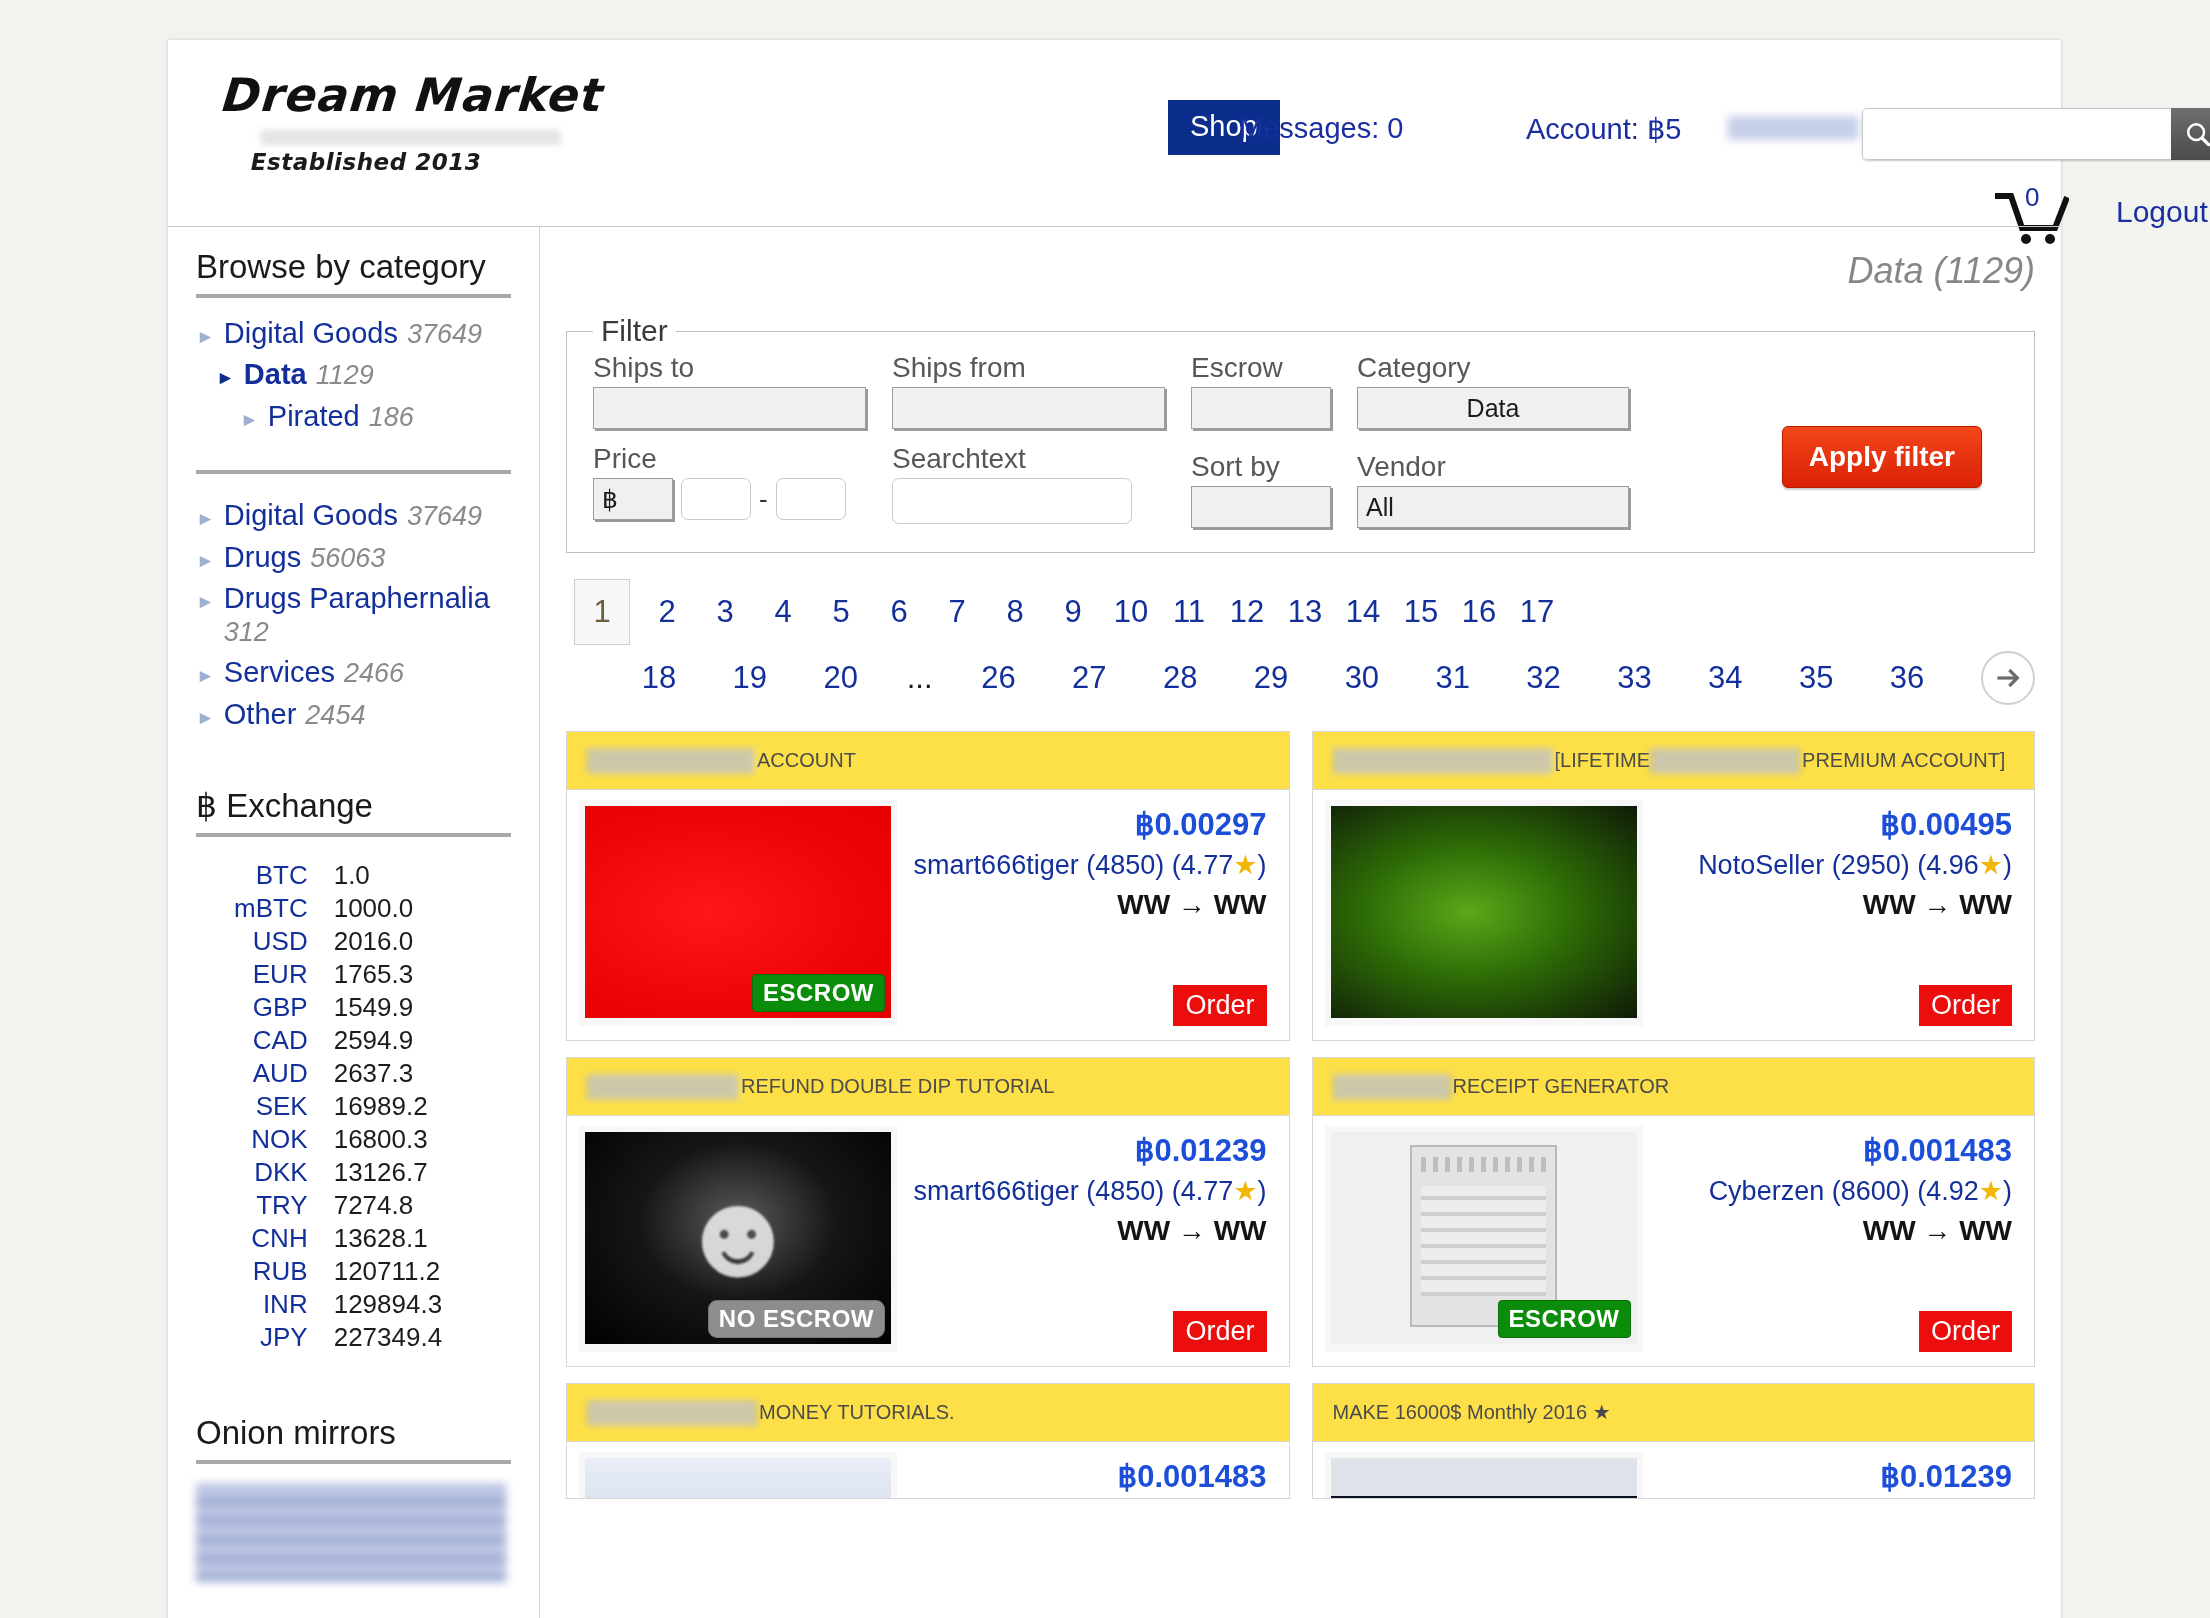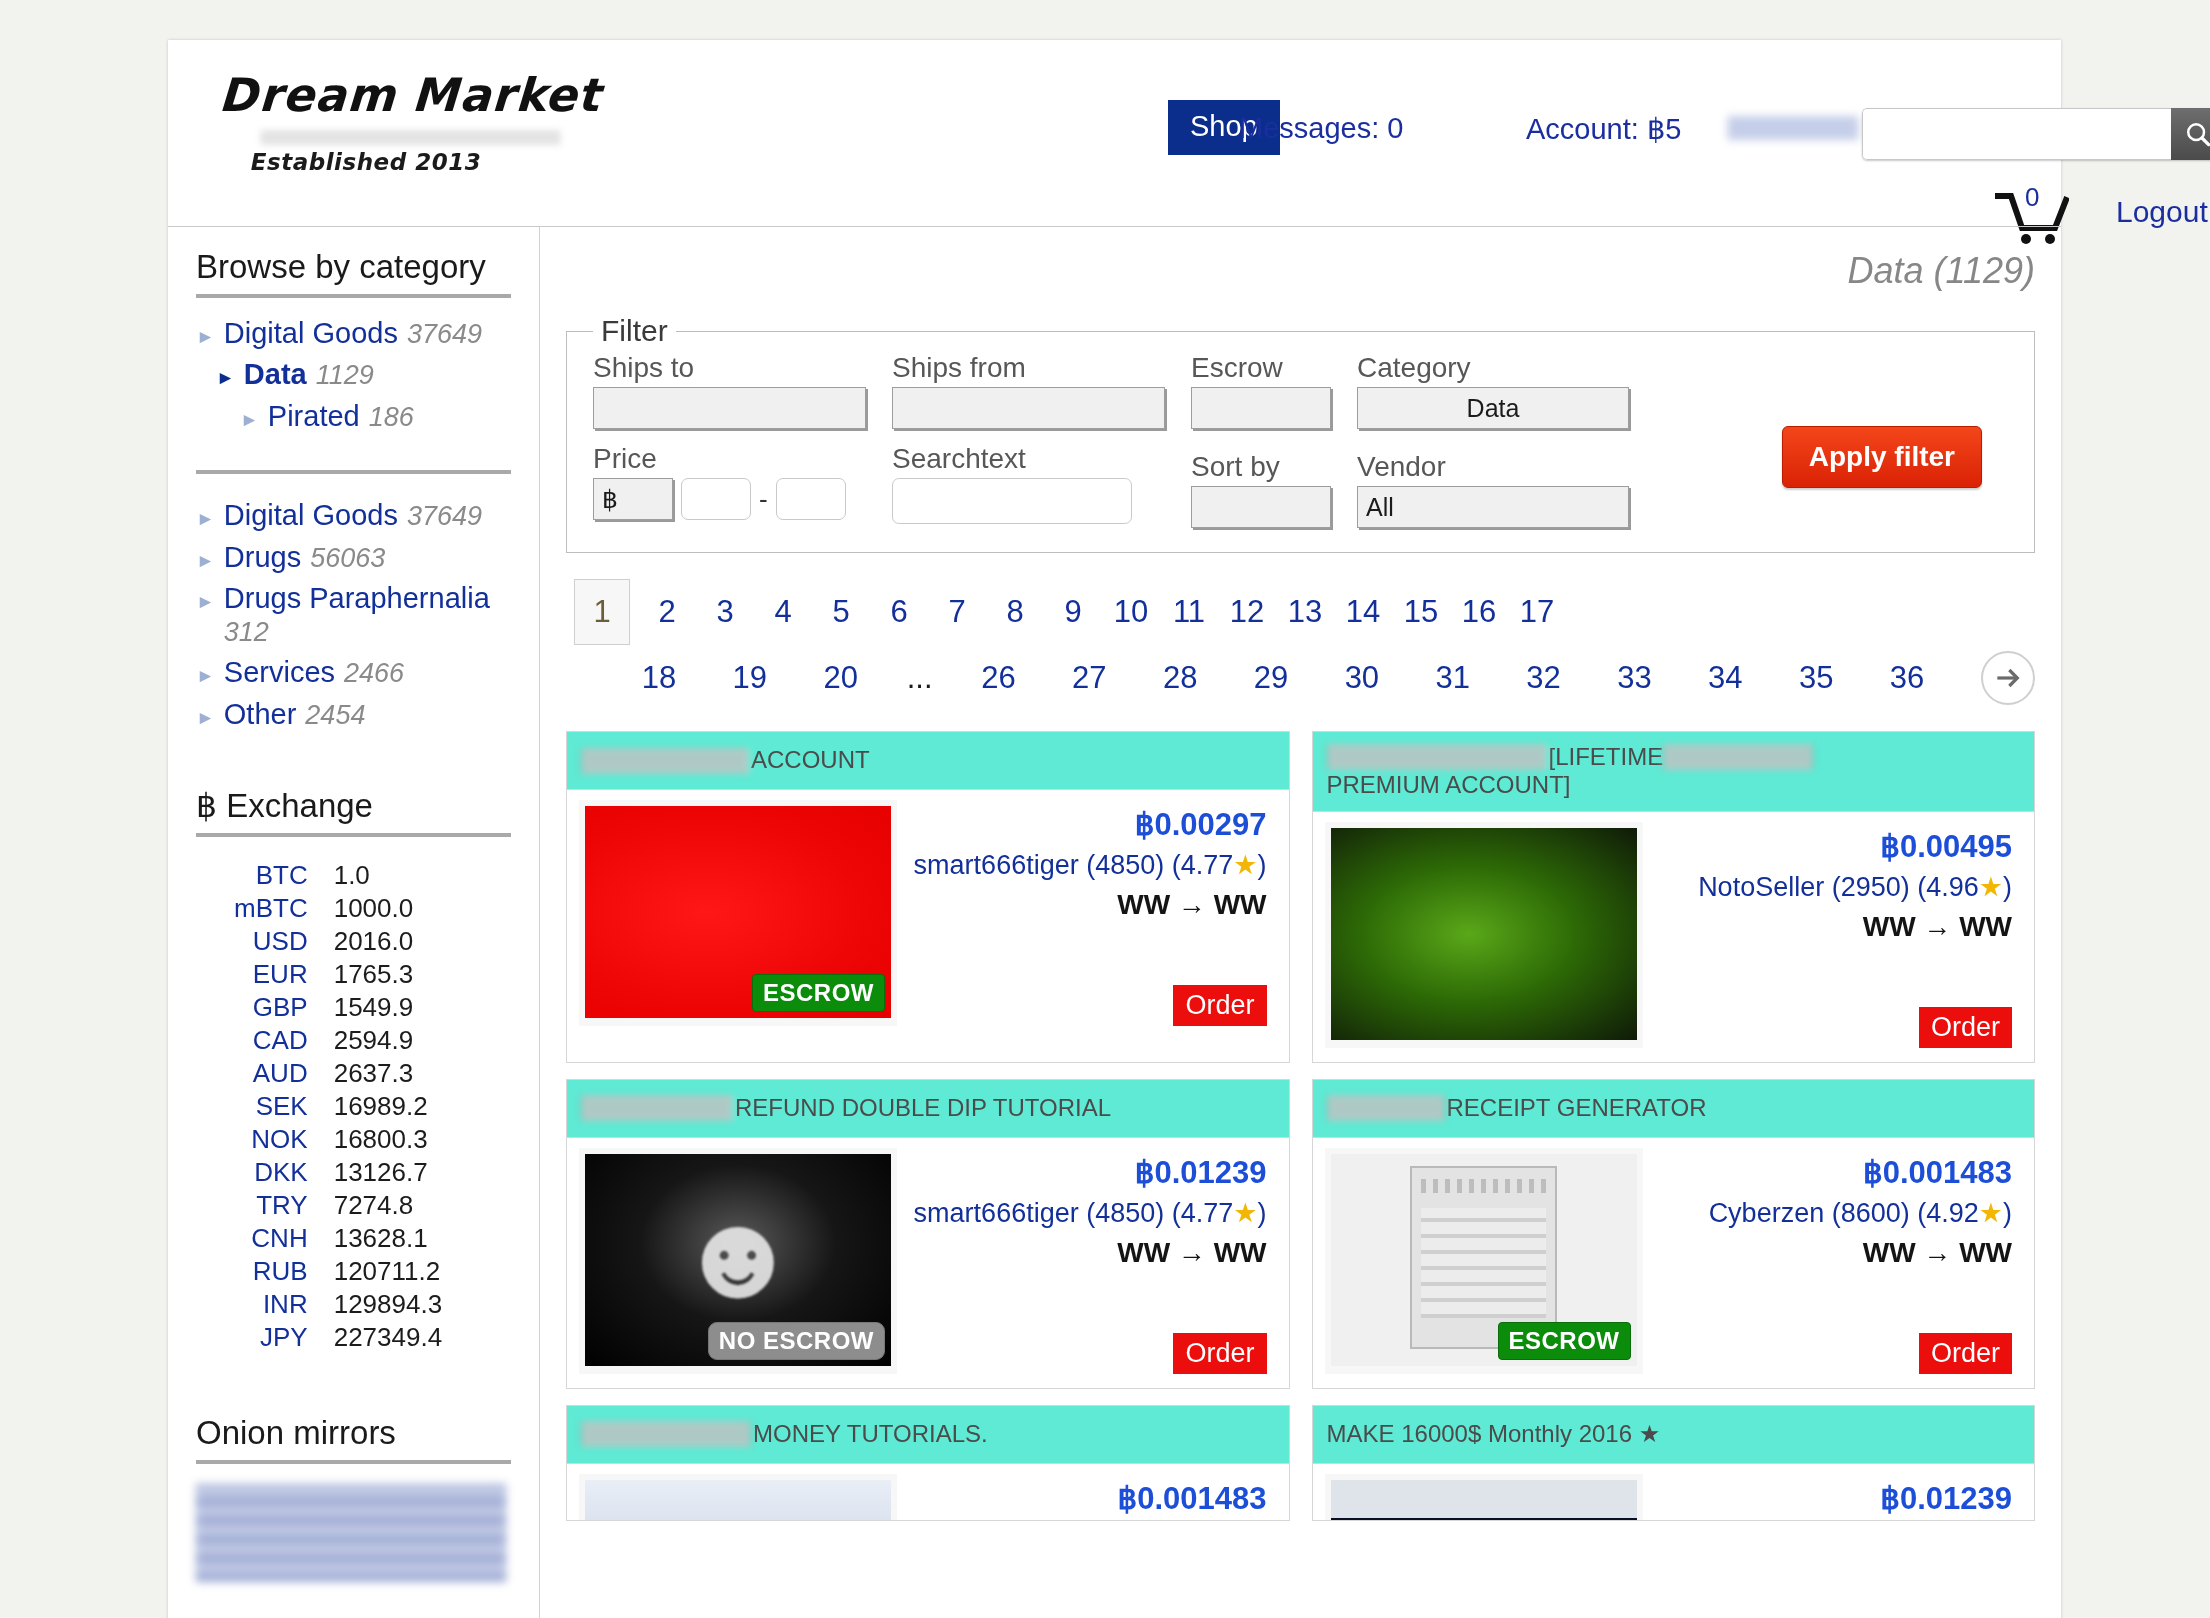--- a/index.html
+++ b/index.html
@@ -196,22 +196,22 @@
   .next-arrow {
     width:54px; height:54px; border:2px solid #cfcfcf; border-radius:50%;
     display:inline-flex; align-items:center; justify-content:center;
     margin-left:12px; cursor:pointer; flex:none;
   }
 
   
   .grid { display:grid; grid-template-columns:1fr 1fr; gap:16px 22px; }
   .card { border:1px solid #d6d6d6; background:#fff; }
   .card-head {
-    background:#5eead4; border-bottom:1px solid #d6d6d6;
-    padding:11px 14px; font-size:24px; color:#4b4b4b;
+    background:#fde047; border-bottom:1px solid #d6d6d6;
+    padding:11px 20px; font-size:20px; color:#4b4b4b;
     display:flex; align-items:center; flex-wrap:wrap; gap:0;
     min-height:58px; line-height:1.18;
   }
   .title-blur {
     display:inline-block; height:26px; vertical-align:middle;
     background:repeating-linear-gradient(90deg,#9c9c9c 0 2px,#e8e8e8 2px 4px);
     filter:blur(3.2px); opacity:.8; margin-right:2px;
   }
   .card-body { display:flex; padding:10px 12px 14px 12px; min-height:250px; }
   .thumb-wrap { width:318px; flex:none; background:#f7f7f7; padding:6px; position:relative; }

